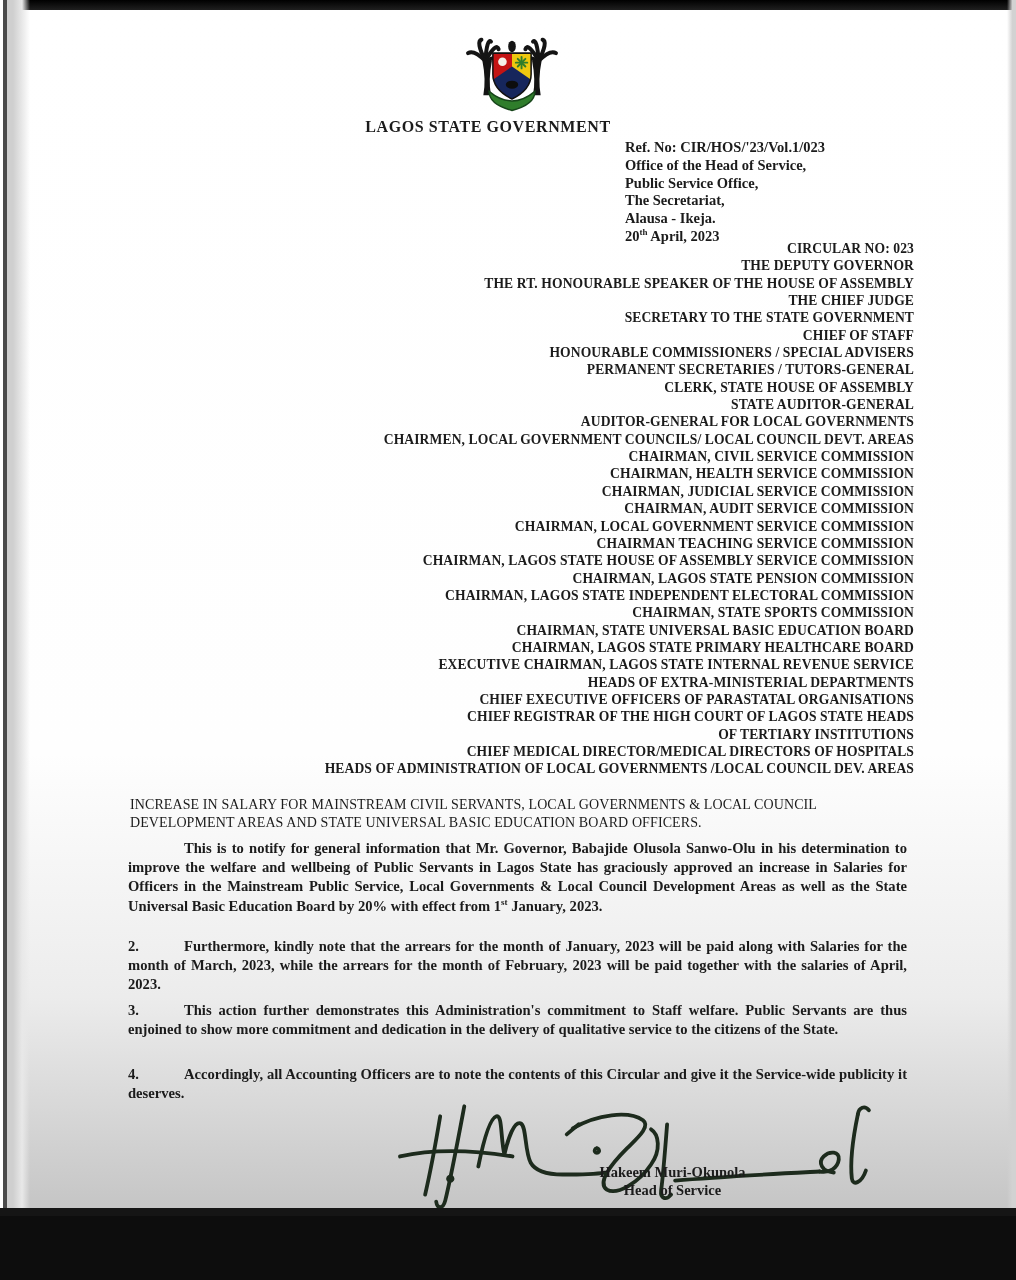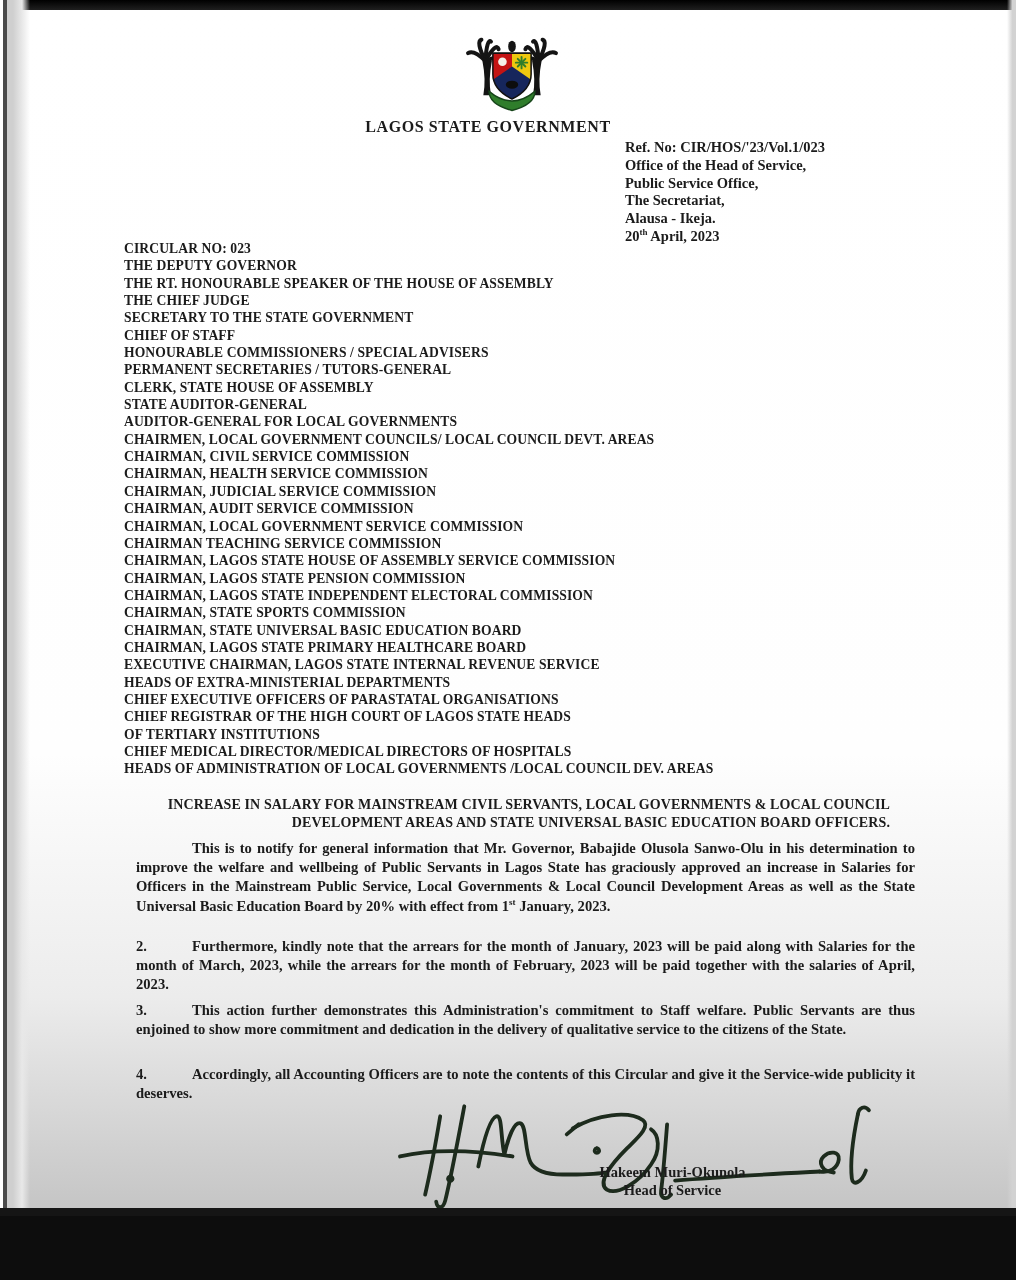--- a/index.html
+++ b/index.html
@@ -11,24 +11,24 @@
   .edge-left{position:absolute;left:0;top:0;bottom:0;width:30px;
              background:linear-gradient(90deg,#ffffff 0 3px,#4a4a4a 3px 7px,#cfcfcf 7px 13px,#e8e8e8 22px,rgba(255,255,255,0) 30px);}
   .edge-right{position:absolute;right:0;top:0;bottom:0;width:9px;
               background:linear-gradient(90deg,rgba(255,255,255,0),#d2d2d2 60%);}
   .abs{position:absolute;}
   b,strong{font-weight:700;}
   .logo{left:464px;top:34px;width:96px;height:86px;}
   .title{left:0;top:118px;width:976px;text-align:center;font-size:16px;font-weight:700;letter-spacing:.6px;}
   .refblock{left:625px;top:139px;width:290px;font-size:14.5px;font-weight:700;line-height:17.8px;}
   sup.small{font-size:9px;vertical-align:super;line-height:0;}
-  .addr{left:124px;top:240px;width:790px;font-size:13.6px;font-weight:700;line-height:17.35px;letter-spacing:.1px;}
+  .addr{left:124px;top:240px;width:790px;font-size:13.6px;font-weight:700;line-height:17.35px;letter-spacing:.1px;text-align:right;}
   .addr div{white-space:nowrap;}
-  .subject{left:130px;top:796px;width:760px;text-align:right;font-size:14px;font-weight:700;line-height:17.5px;letter-spacing:.1px;}
-  .para{left:136px;width:779px;font-size:14.6px;font-weight:700;line-height:19.2px;text-align:justify;}
+  .subject{left:130px;top:796px;width:760px;text-align:left;font-size:14px;font-weight:400;line-height:17.5px;letter-spacing:.1px;}
+  .para{left:128px;width:779px;font-size:14.6px;font-weight:700;line-height:19.2px;text-align:justify;}
   .p1{top:839px;text-indent:56px;}
   .p2{top:937px;}
   .p3{top:1001px;}
   .p4{top:1065px;}
   .pnum{display:inline-block;width:56px;text-indent:0;}
   .sig-svg{left:390px;top:1094px;width:502px;height:146px;}
   .signatory{left:500px;top:1163px;width:345px;text-align:center;font-size:14.5px;font-weight:700;line-height:18px;}
 </style>
 </head>
 <body>

